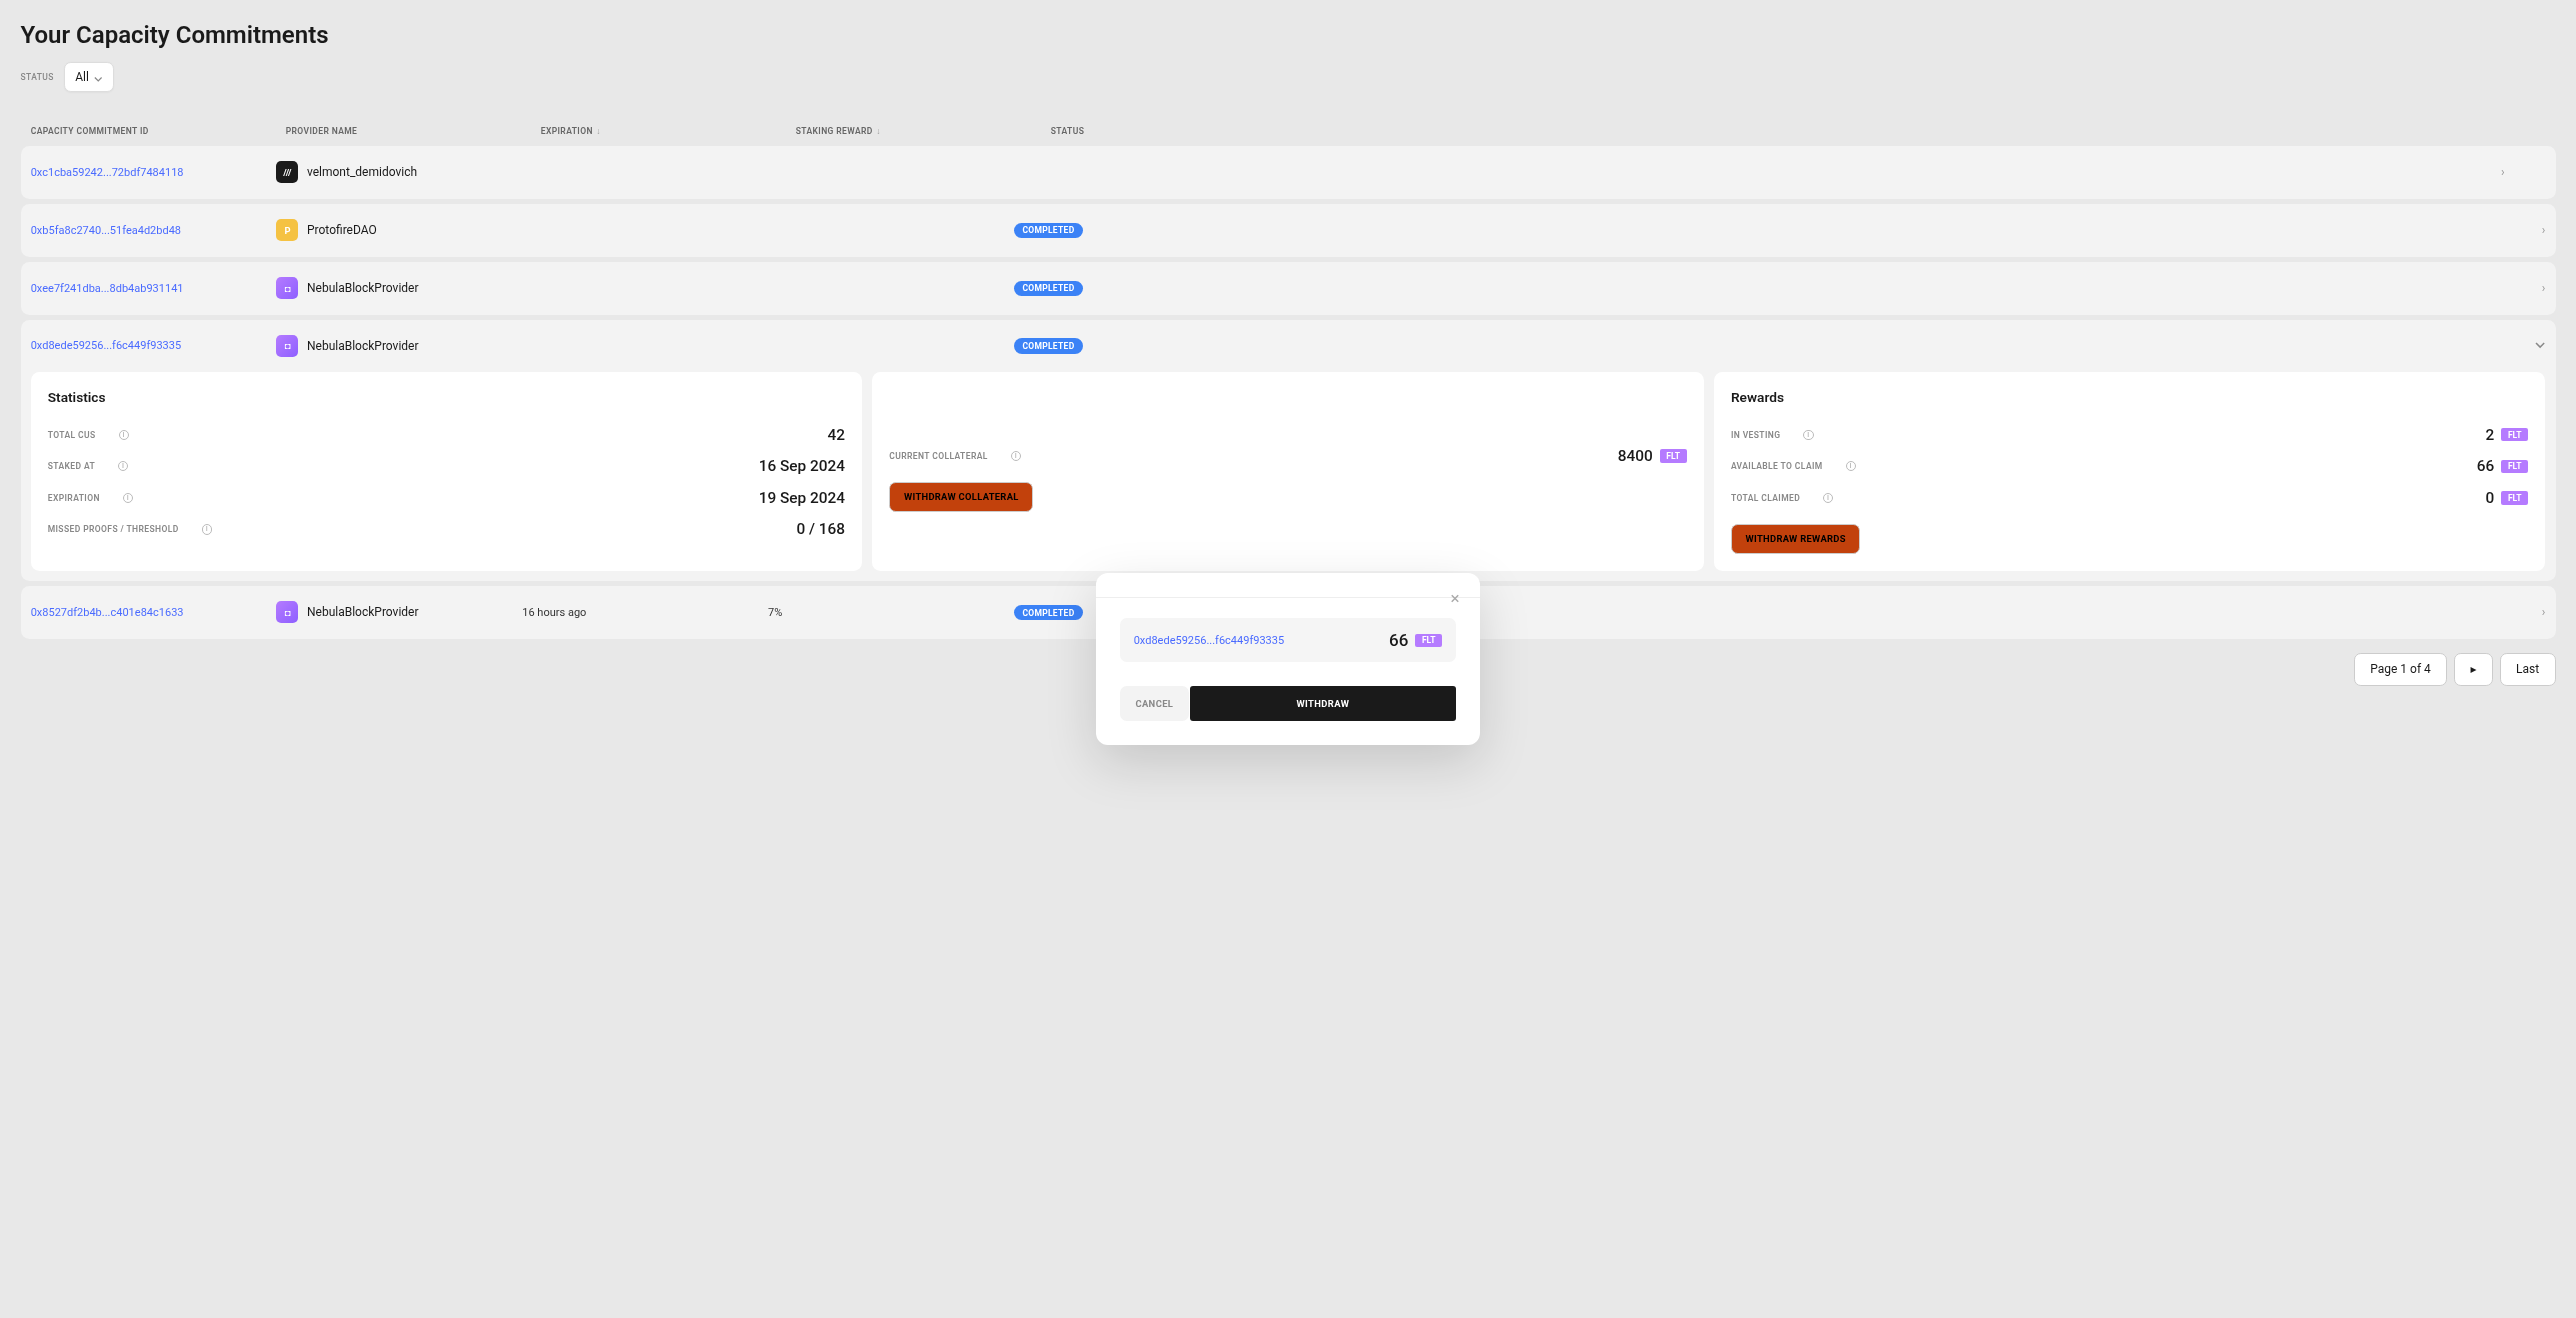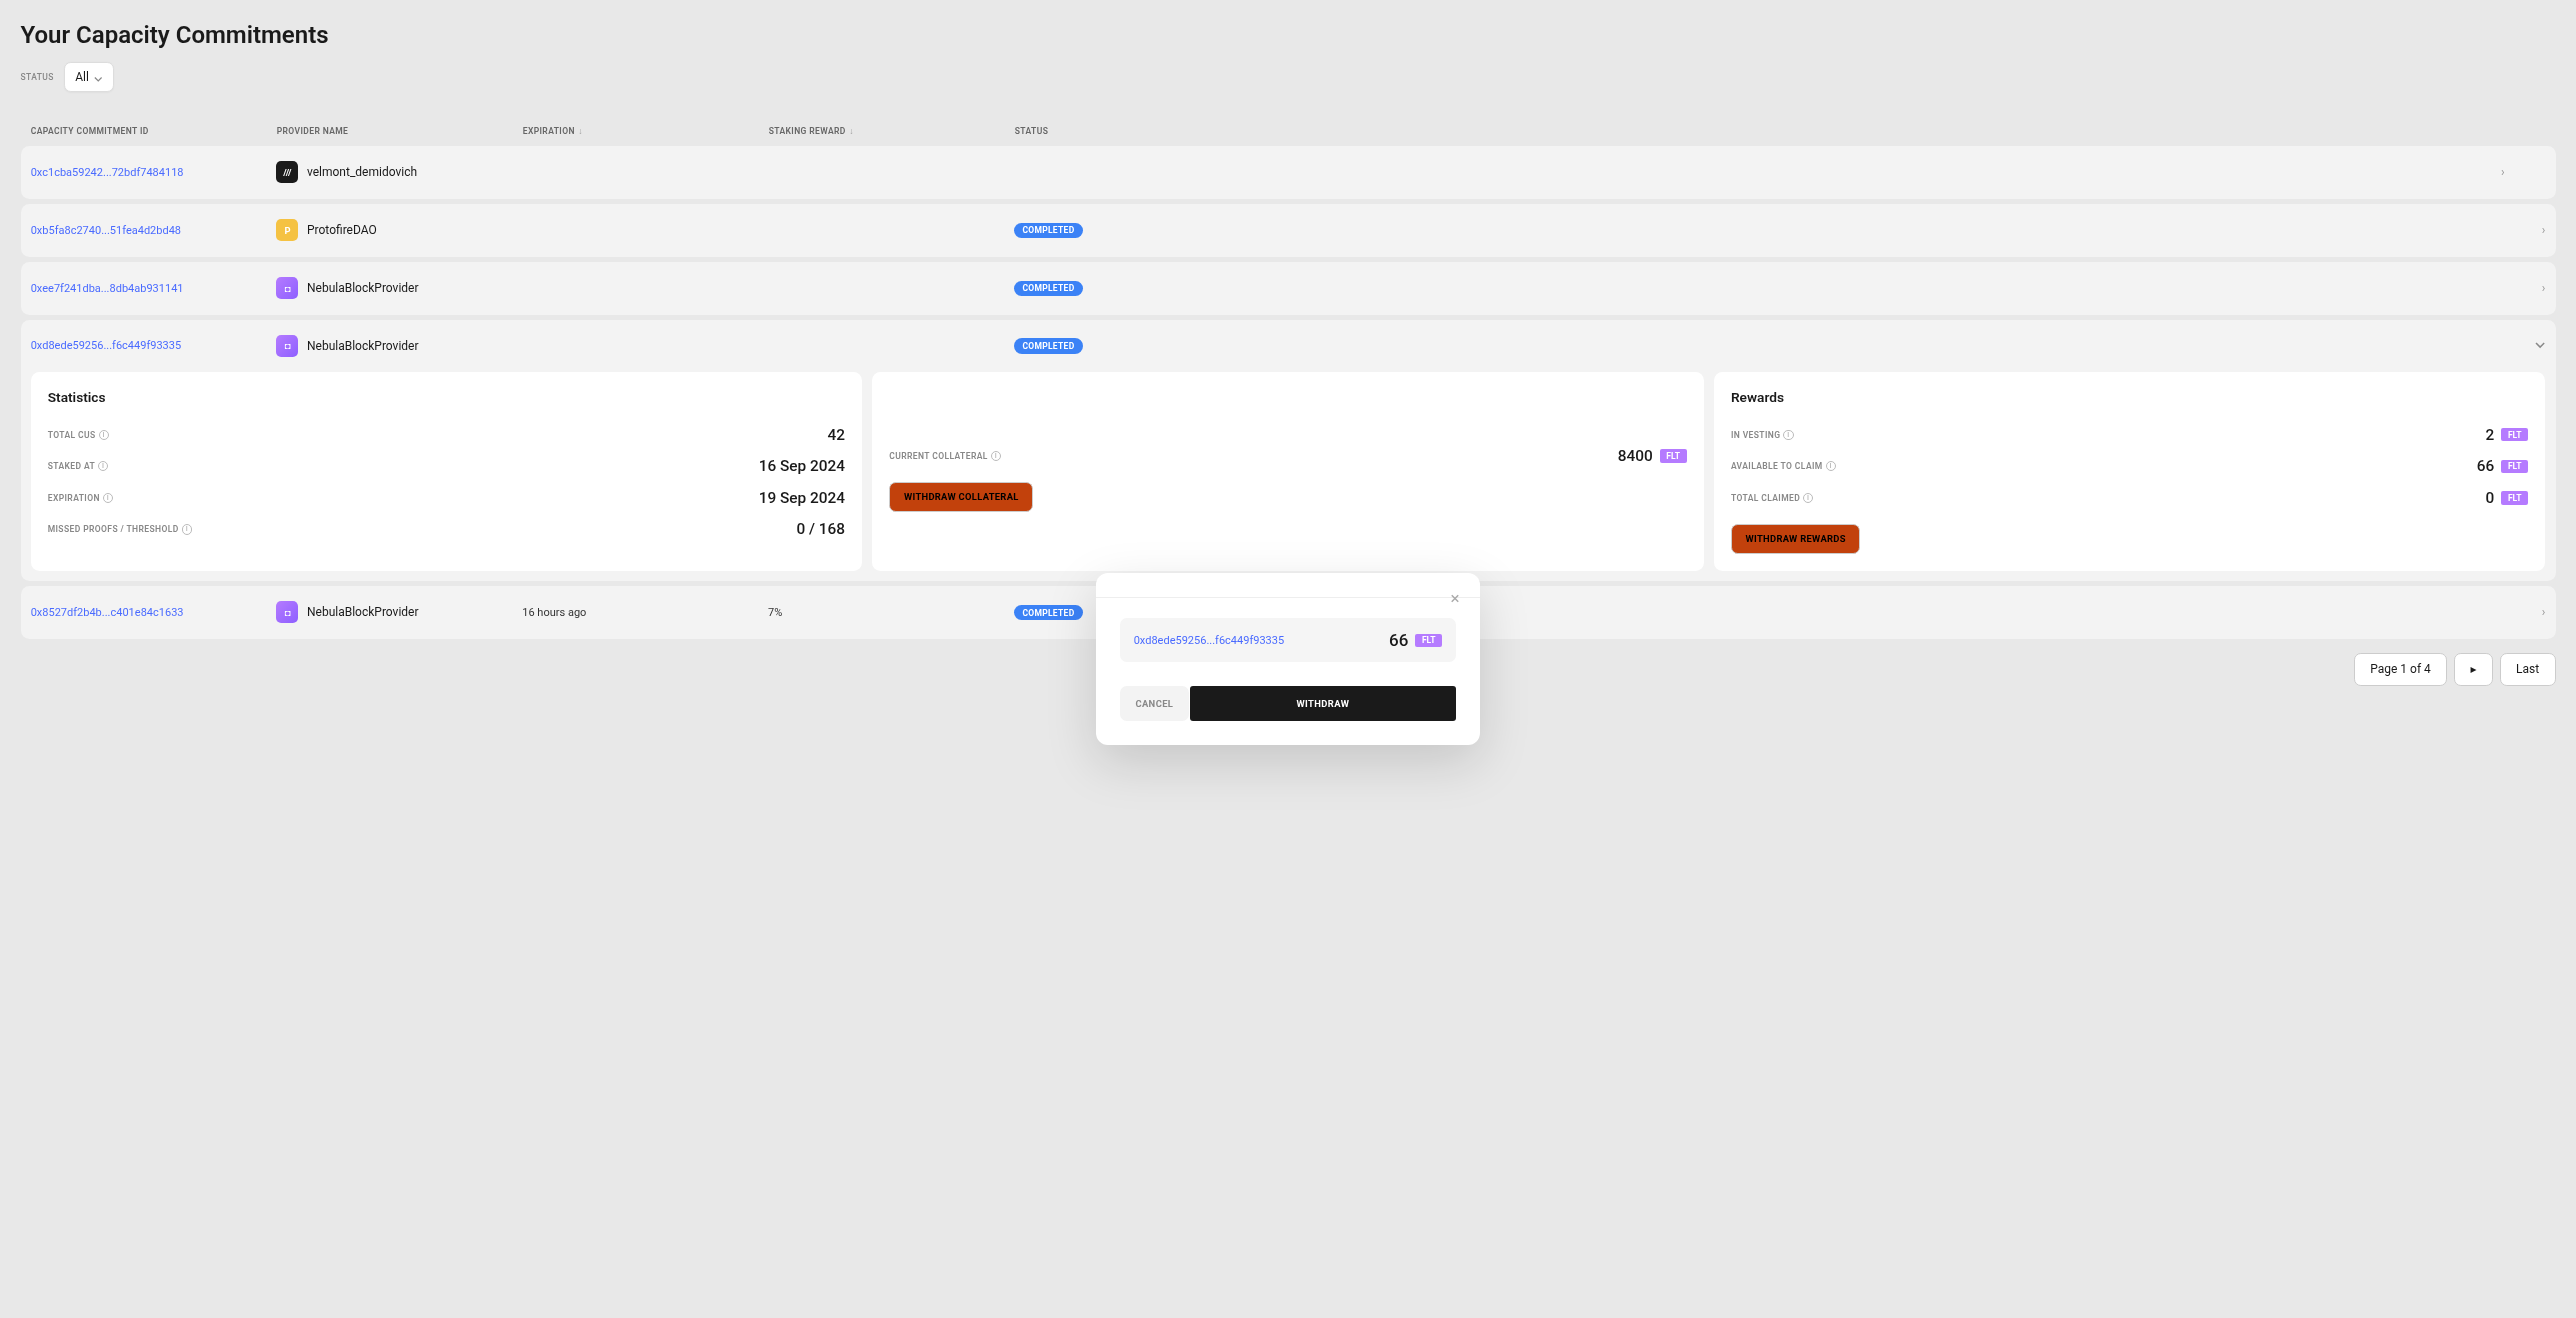--- a/index.html
+++ b/index.html
@@ -3,41 +3,41 @@
 <meta charset="utf-8">
 <style>
 *{box-sizing:border-box;margin:0;padding:0;font-family:-apple-system,BlinkMacSystemFont,'Segoe UI',Roboto,sans-serif}
 body{background:#e8e8e8;color:#1a1a1a;padding:20.5px;font-size:12px}
 .page-title{font-size:24px;font-weight:600;margin-bottom:13.7px}
 .filter-row{display:flex;align-items:center;gap:10.2px;margin-bottom:34px}
 .filter-label{font-size:8.5px;letter-spacing:0.4px;color:#888;text-transform:uppercase;font-weight:500}
 .dropdown{display:inline-flex;align-items:center;gap:5.1px;background:#fff;border:0.9px solid #ddd;border-radius:6.8px;padding:6.8px 10.2px;font-size:12px;cursor:pointer;box-shadow:0 0.9px 1.7px rgba(0,0,0,.04)}
 .chev-down{width:8.5px;height:8.5px;display:inline-block}
 .table{display:block}
-.thead{display:grid;grid-template-columns:239px 239px 239px 239px 1fr 34px;padding:0 10.2px 10.2px;gap:7px}
+.thead{display:grid;grid-template-columns:239px 239px 239px 239px 1fr 34px;padding:0 10.2px 10.2px;gap:16px}
 .th{font-size:8.5px;letter-spacing:0.4px;color:#666;text-transform:uppercase;font-weight:600;display:flex;align-items:center;gap:3.4px}
 .row{display:grid;grid-template-columns:239px 239px 239px 239px 1fr 34px;align-items:center;background:#f3f3f3;border-radius:8.5px;padding:15.4px 10.2px;margin-bottom:5.1px;gap:6.8px}
 .row .id{color:#4a6bff;font-size:11px}
 .provider{display:flex;align-items:center;gap:8.5px}
 .provider-icon{width:22px;height:22px;border-radius:5.1px;display:flex;align-items:center;justify-content:center;color:#fff;font-size:9.4px;font-weight:700}
 .provider-icon.black{background:#1a1a1a}
 .provider-icon.yellow{background:#f5c242}
 .provider-icon.purple{background:linear-gradient(135deg,#b57bff,#8e5fff)}
 .provider-name{font-size:12px;color:#1a1a1a}
 .badge{display:inline-flex;align-items:center;padding:2.6px 8.5px;border-radius:853px;font-size:8.5px;font-weight:700;letter-spacing:0.3px}
 .badge.funded{background:#ffb946;color:#fff}
 .badge.completed{background:#3b82f6;color:#fff}
 .token-badge{display:inline-flex;align-items:center;padding:1.7px 6.8px;border-radius:2px;font-size:8.5px;font-weight:700;background:#b57bff;color:#fff;margin-left:6.8px}
 .chev-right{color:#999;justify-self:end}
 .expanded{background:#f3f3f3;border-radius:8.5px;padding:10.2px;margin-bottom:5.1px}
 .cards{display:grid;grid-template-columns:1fr 1fr 1fr;gap:10.2px;margin-top:0}
 .card{background:#fff;border-radius:8.5px;padding:17px}
 .card-title{font-size:13.7px;font-weight:600;margin-bottom:13.7px}
 .stat-row{display:flex;justify-content:space-between;align-items:center;padding:6.8px 0}
-.stat-label{display:flex;align-items:center;gap:3px;font-size:8.5px;letter-spacing:0.4px;color:#888;text-transform:uppercase;font-weight:600}
+.stat-label{display:flex;align-items:center;gap:23px;font-size:8.5px;letter-spacing:0.4px;color:#888;text-transform:uppercase;font-weight:600}
 .stat-value{font-size:15.4px;font-weight:500;display:flex;align-items:center}
 .info-icon{width:10.2px;height:10.2px;border:0.9px solid #bbb;border-radius:50%;display:inline-flex;align-items:center;justify-content:center;font-size:6.8px;color:#bbb}
 .card-btn{margin-top:10.2px;display:inline-flex;padding:8.5px 13.7px;border:0.9px solid #ccc;border-radius:6.8px;font-size:9.4px;font-weight:700;letter-spacing:0.3px;background:#c2410c;cursor:pointer}
 .pagination{display:flex;justify-content:flex-end;gap:6.8px;margin-top:13.7px}
 .page-btn{display:inline-flex;align-items:center;padding:8.5px 15.4px;border:0.9px solid #ccc;border-radius:6.8px;background:#fff;font-size:12px;cursor:pointer}
 .sort-icon{color:#999;font-size:8.5px}
 
 .modal-backdrop{position:fixed;inset:0;display:flex;align-items:center;justify-content:center}
 .modal{background:#fff;border-radius:12px;width:384px;box-shadow:0 17px 51px rgba(0,0,0,.15);padding:24px;position:relative}
 .modal-close{position:absolute;top:15.4px;right:15.4px;width:19px;height:19px;color:#aaa;cursor:pointer;font-size:17px;display:flex;align-items:center;justify-content:center}

